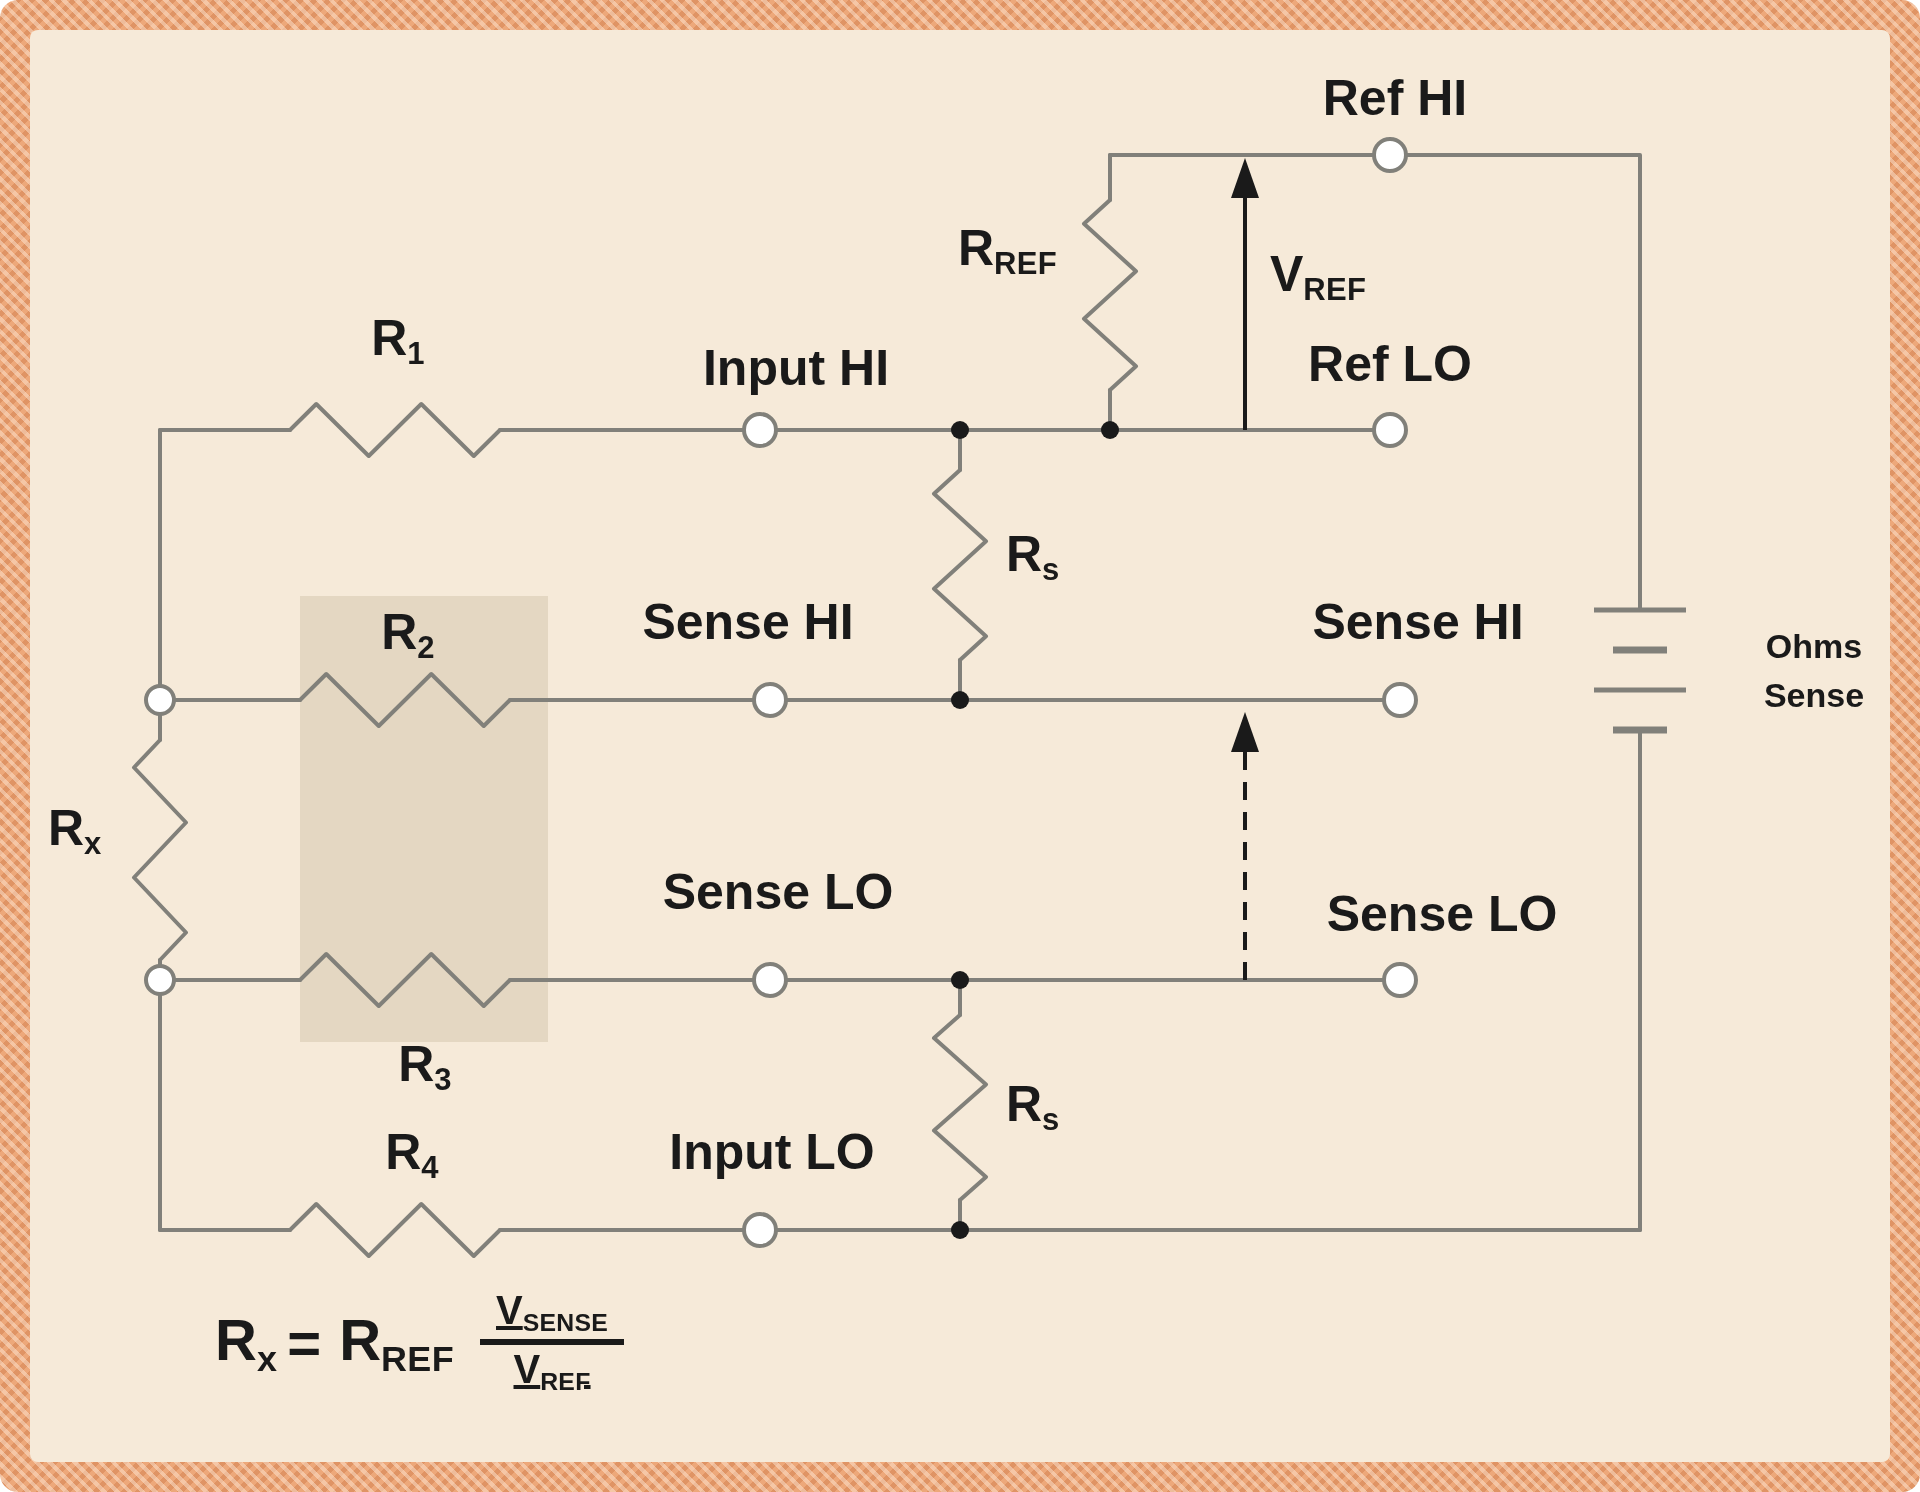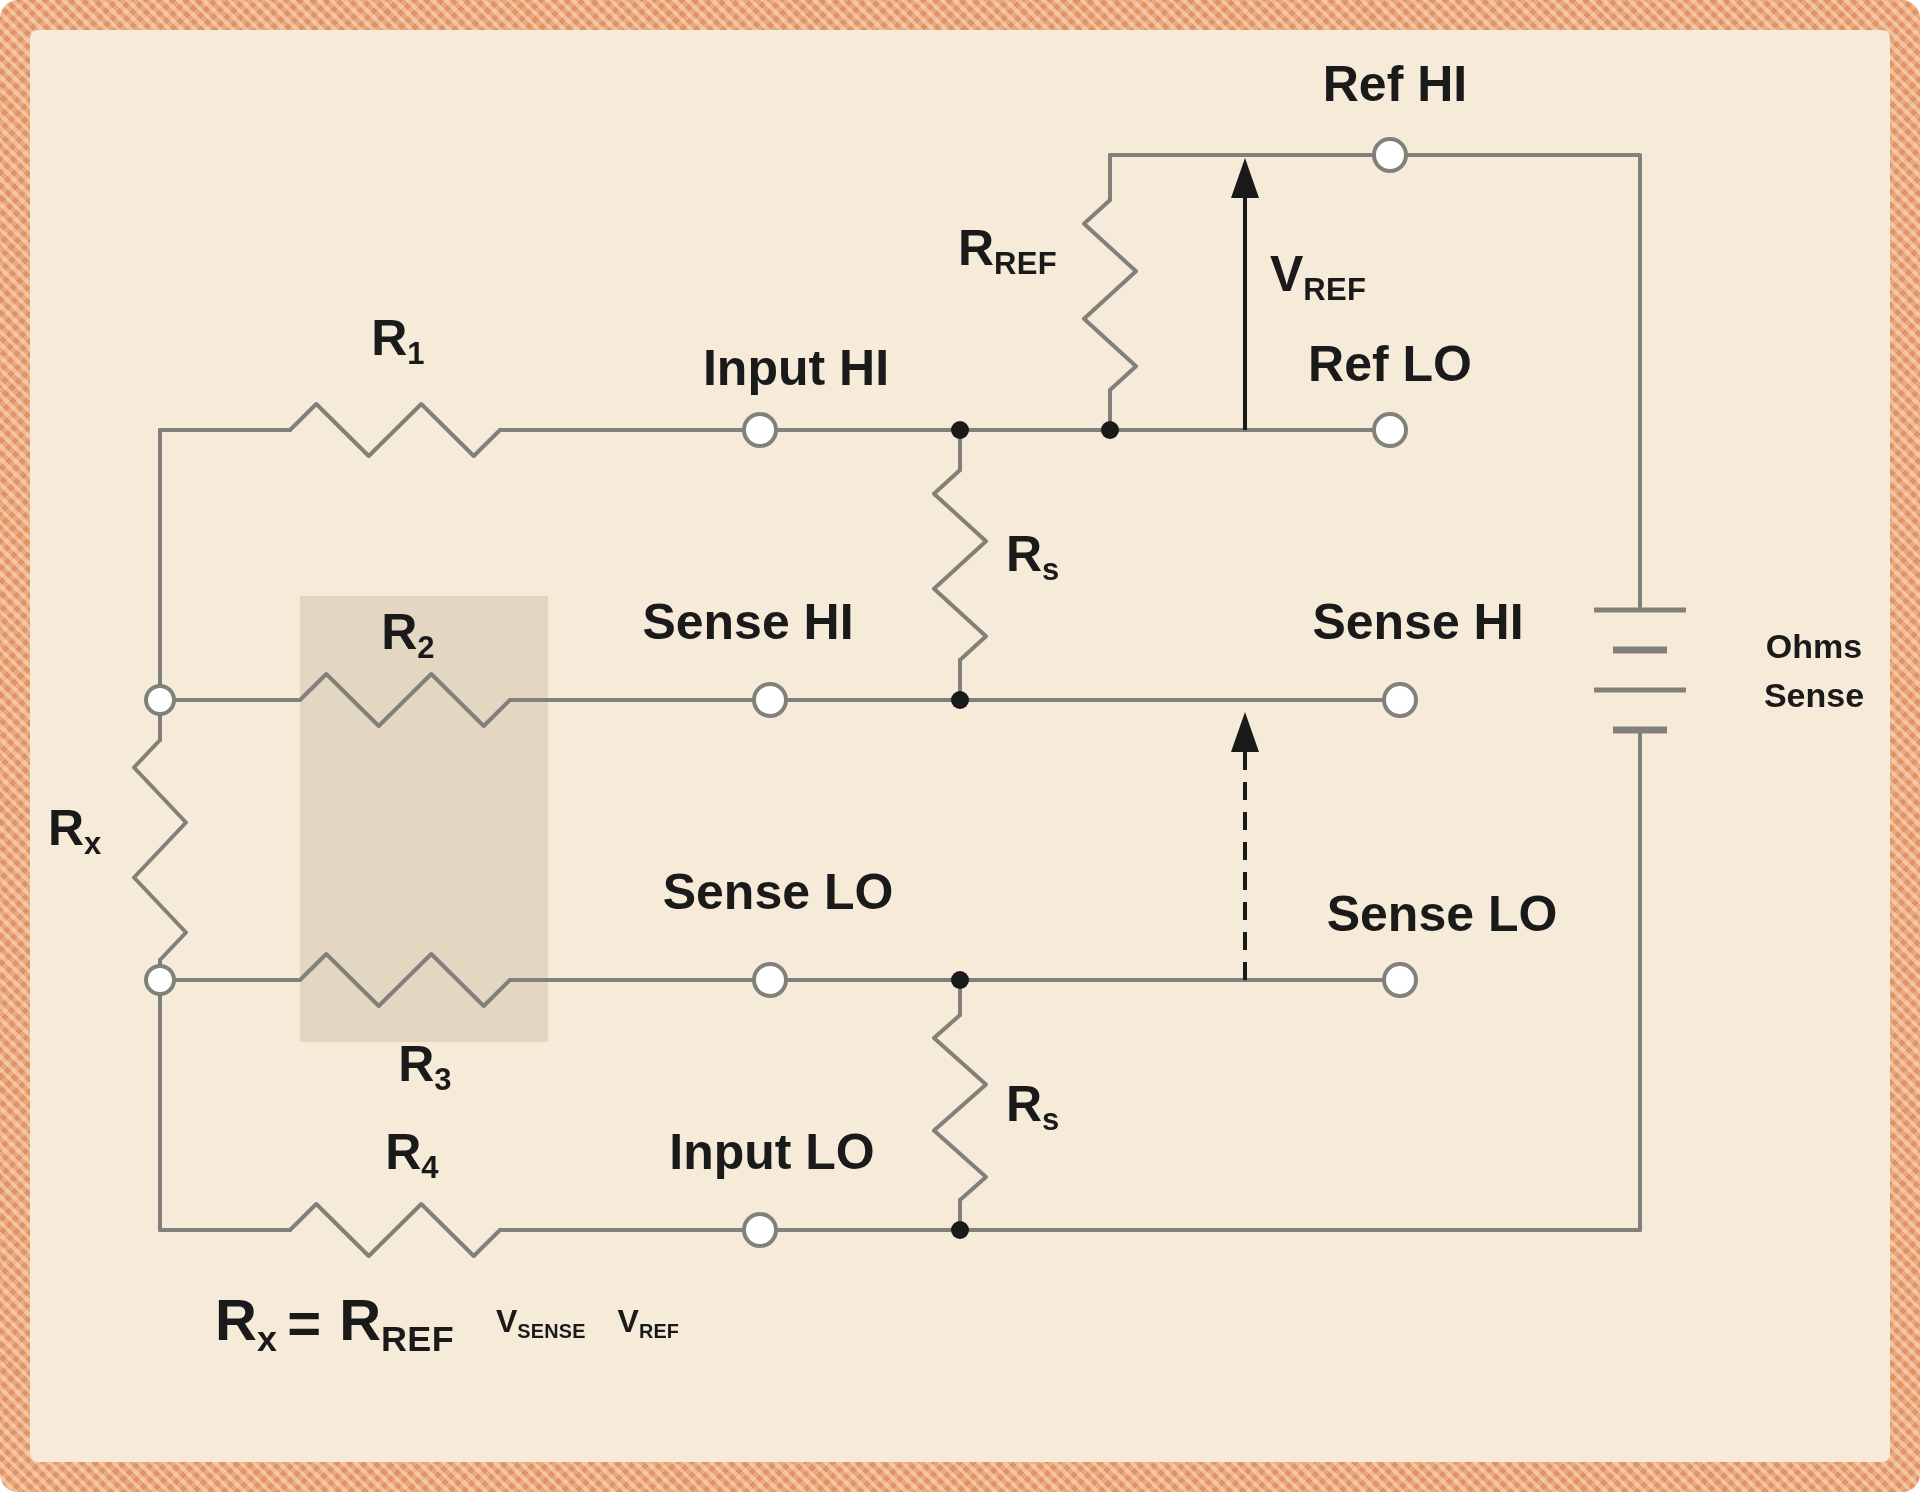--- a/index.html
+++ b/index.html
@@ -34,21 +34,21 @@
   .tiny  { font-size:34px; line-height:1.45; }
   .formula {
     position:absolute;
     display:flex; align-items:center;
     font-weight:700; font-size:58px;
     color:var(--text, #1a1a1a);
   }
   .formula .f-part { white-space:nowrap; }
   .formula .f-eq { margin:0 18px 0 10px; }
   .formula .f-coef { margin-right:26px; }
-  .fraction { display:flex; flex-direction:row; align-items:center; font-size:32px; }
+  .fraction { display:flex; flex-direction:column; align-items:center; font-size:40px;text-decoration:underline; }
   .fraction .num, .fraction .den { padding:2px 16px; white-space:nowrap; }
   .fraction .bar { width:100%; height:6px; background:var(--text, #1a1a1a); }
 </style>
 </head>
 <body>
 
 <div id="frame">
   <div id="canvas"></div>
 
   <svg width="1920" height="1492" viewBox="0 0 1920 1492">
@@ -125,21 +125,21 @@
       <circle cx="770" cy="700" r="16"></circle>
       <circle cx="1400" cy="700" r="16"></circle>
       <circle cx="770" cy="980" r="16"></circle>
       <circle cx="1400" cy="980" r="16"></circle>
       <circle cx="760" cy="1230" r="16"></circle>
       <circle cx="160" cy="700" r="14"></circle>
       <circle cx="160" cy="980" r="14"></circle>
     </g>
   </svg>
 
-  <div class="lbl center" style="left:1395px; top:58px;text-align:center;"><span>Ref HI</span></div>
+  <div class="lbl center" style="left:1395px; top:72px;text-align:center;"><span>Ref HI</span></div>
 
   <div class="lbl" style="left:958px; top:222px;"><span>R</span><span class="sub">REF</span></div>
 
   <div class="lbl" style="left:1270px; top:248px;"><span>V</span><span class="sub">REF</span></div>
 
   <div class="lbl center" style="left:1390px; top:338px;"><span>Ref LO</span></div>
 
   <div class="lbl center" style="left:398px; top:312px;"><span>R</span><span class="sub">1</span></div>
 
   <div class="lbl center" style="left:796px; top:342px;"><span>Input HI</span></div>

